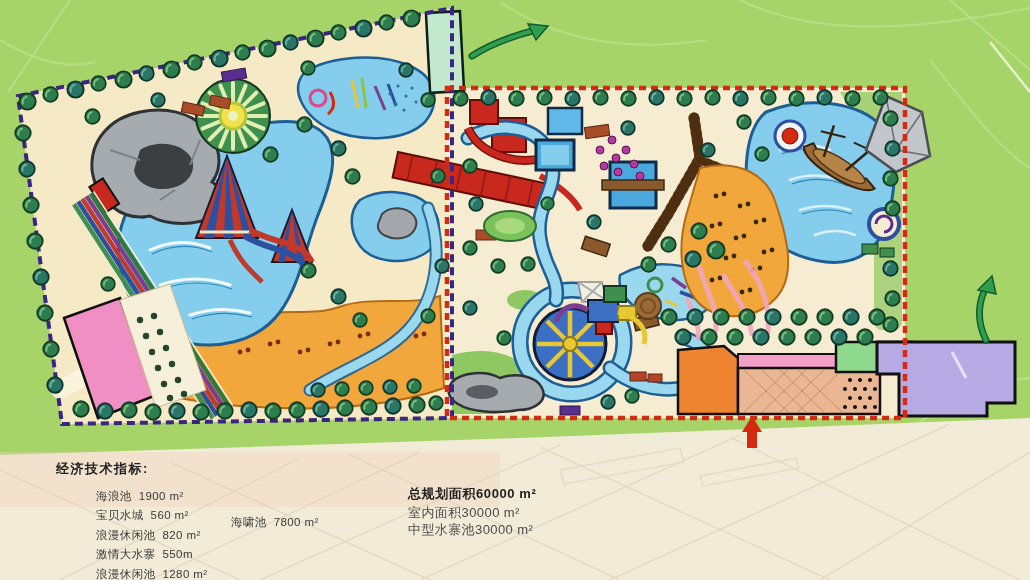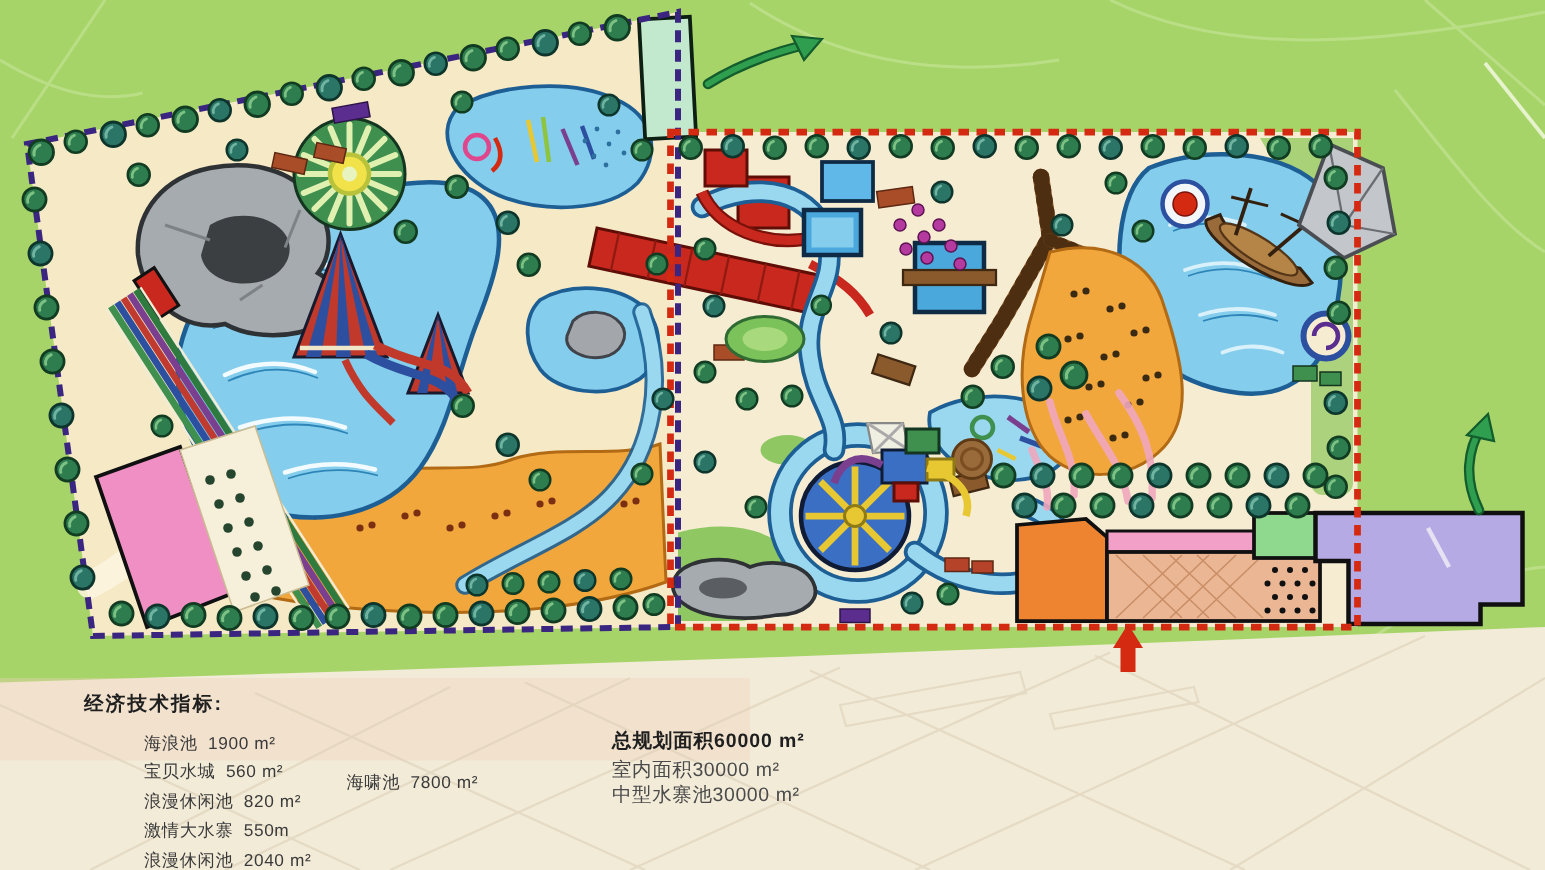--- a/index.html
+++ b/index.html
@@ -596,21 +596,21 @@
   </g>
 </svg>
 
   <div class="ind hd">经济技术指标:</div>
 
   <div class="ind c1">
     <div class="ln"><span>海浪池</span><span class="v">1900 m²</span></div>
     <div class="ln"><span>宝贝水城</span><span class="v">560 m²</span></div>
     <div class="ln"><span>浪漫休闲池</span><span class="v">820 m²</span></div>
     <div class="ln"><span>激情大水寨</span><span class="v">550m</span></div>
-    <div class="ln"><span>浪漫休闲池</span><span class="v">2040 m²</span></div>
+    <div class="ln"><span>浪漫休闲池</span><span class="v">1280 m²</span></div>
   </div>
 
   <div class="ind c2">
     <div class="ln"><span>海啸池</span><span class="v">7800 m²</span></div>
   </div>
 
   <div class="ind c3">
     <div class="tot"><span>总规划面积</span><span class="v">60000 m²</span></div>
     <div class="sub"><span>室内面积</span><span class="v">30000 m²</span></div>
     <div class="sub"><span>中型水寨池</span><span class="v">30000 m²</span></div>

